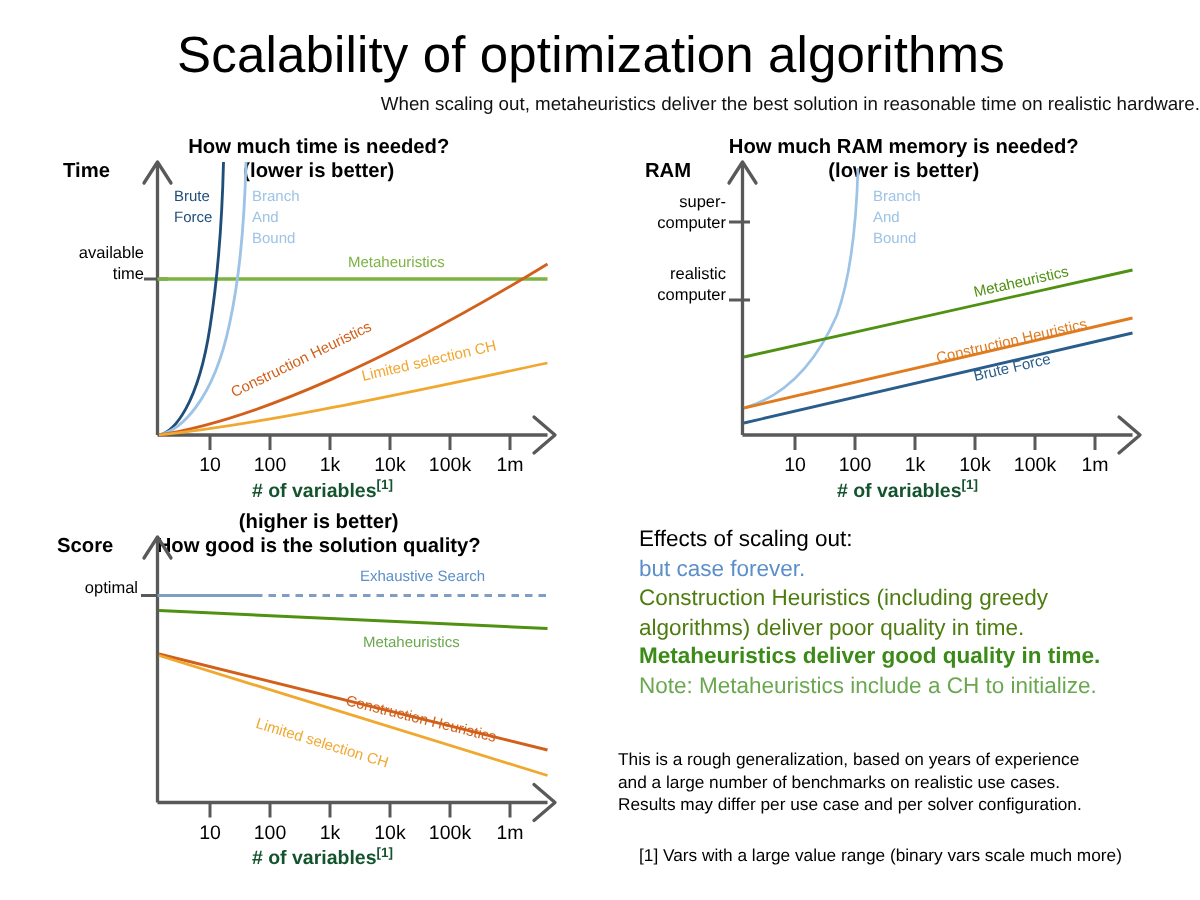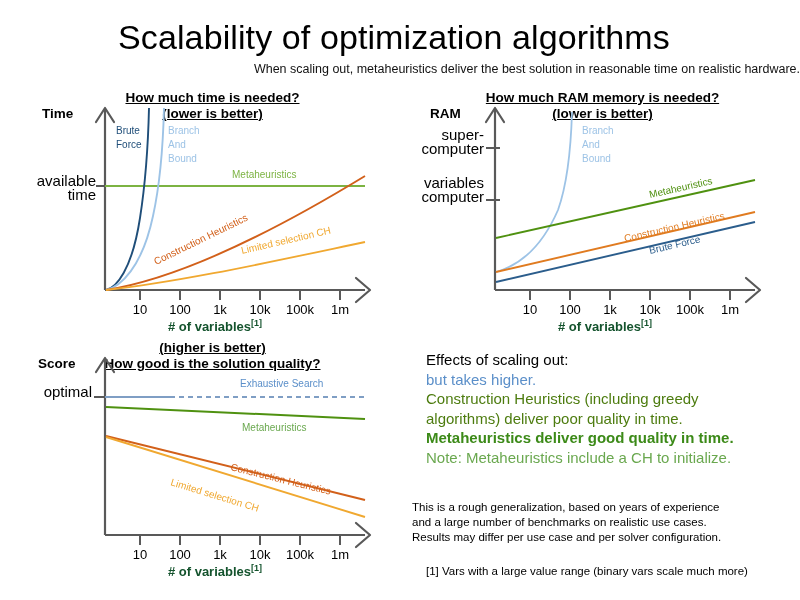--- a/index.html
+++ b/index.html
@@ -26,27 +26,27 @@
     font-size:12.5px;font-weight:400;color:#111;
   }
 
   
   .panel{position:absolute;}
   .panel-title{
     position:absolute;text-align:center;
     font-size:13.5px;font-weight:bold;line-height:16px;color:#000;
     width:100%;
   }
-  .panel-title span{display:block;text-decoration:underline;}
+  .panel-title span{display:block;}
 
   .axis-name{
     position:absolute;font-size:13.5px;font-weight:bold;color:#000;
   }
   .ylabel{
-    position:absolute;font-size:15px;color:#000;text-align:right;
+    position:absolute;font-size:11px;color:#000;text-align:right;
     line-height:14px;
   }
   .xtick-label{
     position:absolute;font-size:13px;color:#000;text-align:center;
     transform:translateX(-50%);
   }
   .xaxis-name{
     position:absolute;font-size:13px;font-weight:bold;color:#14532d;
     text-align:center;width:100%;
   }
@@ -89,21 +89,21 @@
 
   <div class="panel" style="left:20px;top:90px;width:385px;height:235px;">
 
     <div class="panel-title" style="top:0px;">
       <span>How much time is needed?</span>
       <span>(lower is better)</span>
     </div>
 
     <div class="axis-name" style="left:22px;top:16px;">Time</div>
 
-    <div class="ylabel" style="left:0px;top:72px;width:76px;margin-top:12px;">
+    <div class="ylabel" style="left:0px;top:72px;width:76px;">
       <div>available</div>
       <div>time</div>
     </div>
 
     <svg width="385" height="235">
 
       <line x1="85" y1="20" x2="85" y2="200" stroke="#595959" stroke-width="2.2"></line>
       <polyline points="76,32 85,18 94,32" fill="none" stroke="#595959" stroke-width="2.2" stroke-linecap="round" stroke-linejoin="round"></polyline>
 
       <line x1="85" y1="200" x2="345" y2="200" stroke="#595959" stroke-width="2.2"></line>
@@ -160,21 +160,21 @@
       <span>(lower is better)</span>
     </div>
 
     <div class="axis-name" style="left:20px;top:16px;">RAM</div>
 
     <div class="ylabel" style="left:0px;top:38px;width:74px;">
       <div>super-</div>
       <div>computer</div>
     </div>
     <div class="ylabel" style="left:0px;top:86px;width:74px;">
-      <div>variables</div>
+      <div>realistic</div>
       <div>computer</div>
     </div>
 
     <svg width="385" height="235">
       <line x1="85" y1="20" x2="85" y2="200" stroke="#595959" stroke-width="2.2"></line>
       <polyline points="76,32 85,18 94,32" fill="none" stroke="#595959" stroke-width="2.2" stroke-linecap="round" stroke-linejoin="round"></polyline>
       <line x1="85" y1="200" x2="345" y2="200" stroke="#595959" stroke-width="2.2"></line>
       <polyline points="336,188 350,200 336,212" fill="none" stroke="#595959" stroke-width="2.2" stroke-linecap="round" stroke-linejoin="round"></polyline>
       <g stroke="#595959" stroke-width="2">
         <line x1="120" y1="200" x2="120" y2="210"></line>
@@ -264,21 +264,21 @@
     <div class="xtick-label" style="left:280px;top:212px;">100k</div>
     <div class="xtick-label" style="left:320px;top:212px;">1m</div>
 
     <div class="xaxis-name" style="top:228px;left:45px;width:300px;">
       <span># of variables</span><sup>[1]</sup>
     </div>
   </div>
 
   <div class="effects">
     <div class="ln eff-head">Effects of scaling out:</div>
-    <div class="ln eff-blue">but takes higher.</div>
+    <div class="ln eff-blue">but case forever.</div>
     <div class="ln eff-orange">Construction Heuristics (including greedy</div>
     <div class="ln eff-orange">algorithms) deliver poor quality in time.</div>
     <div class="ln eff-green-bold">Metaheuristics deliver good quality in time.</div>
     <div class="ln eff-green">Note: Metaheuristics include a CH to initialize.</div>
   </div>
 
   <div class="smallnote">
     <div>This is a rough generalization, based on years of experience</div>
     <div>and a large number of benchmarks on realistic use cases.</div>
     <div>Results may differ per use case and per solver configuration.</div>

